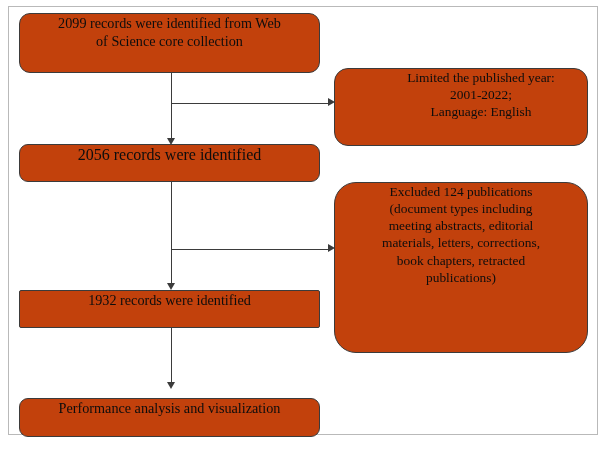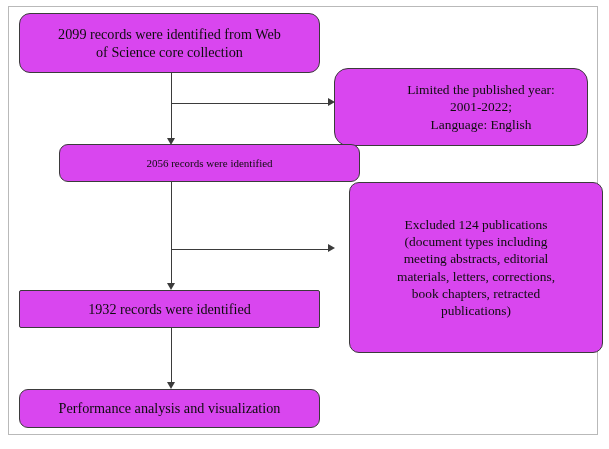--- a/index.html
+++ b/index.html
@@ -26,23 +26,23 @@
     width: 590px;
     height: 429px;
     border: 1px solid #b9b9b9;
     box-sizing: border-box;
     background: #ffffff;
   }
   .node {
     position: absolute;
     box-sizing: border-box;
     border: 1.4px solid #3b3b3b;
-    background: #d946ef;
+    background: #c2410c;
     display: flex;
-    align-items: center;
+    align-items: flex-start;
     justify-content: center;
     text-align: center;
     color: #0d0d0d;
     line-height: 1.28;
   }
   .node .node-text {
     display: block;
     white-space: pre-line;
     padding: 0 6px;
   }
@@ -50,49 +50,47 @@
   #node-identified-initial {
     left: 19px;  top: 13px;
     width: 301px; height: 60px;
     border-radius: 11px;
     font-size: 14.2px;
   }
   #node-identified-after-year {
     left: 19px;  top: 144px;
     width: 301px; height: 38px;
     border-radius: 9px;
-    font-size: 11px;
-    margin-left: 40px;
+    font-size: 16px;
   }
   #node-identified-after-types {
     left: 19px;  top: 290px;
     width: 301px; height: 38px;
     border-radius: 2px;
     font-size: 14.2px;
   }
   #node-performance-analysis {
-    left: 19px;  top: 389px;
+    left: 19px;  top: 398px;
     width: 301px; height: 39px;
     border-radius: 9px;
     font-size: 14.2px;
   }
   
   #node-limits {
     left: 334px; top: 68px;
     width: 254px; height: 78px;
     border-radius: 14px;
     font-size: 13.4px;
     padding-left: 40px;
   }
   #node-exclusions {
     left: 334px; top: 182px;
     width: 254px; height: 171px;
-    border-radius: 10px;
+    border-radius: 22px;
     font-size: 13.4px;
-    margin-left: 15px;
   }
   
   .conn {
     position: absolute;
     background: #3b3b3b;
   }
   .conn-v { width: 1.6px; }
   .conn-h { height: 1.6px; }
   
   .arrow-down {

